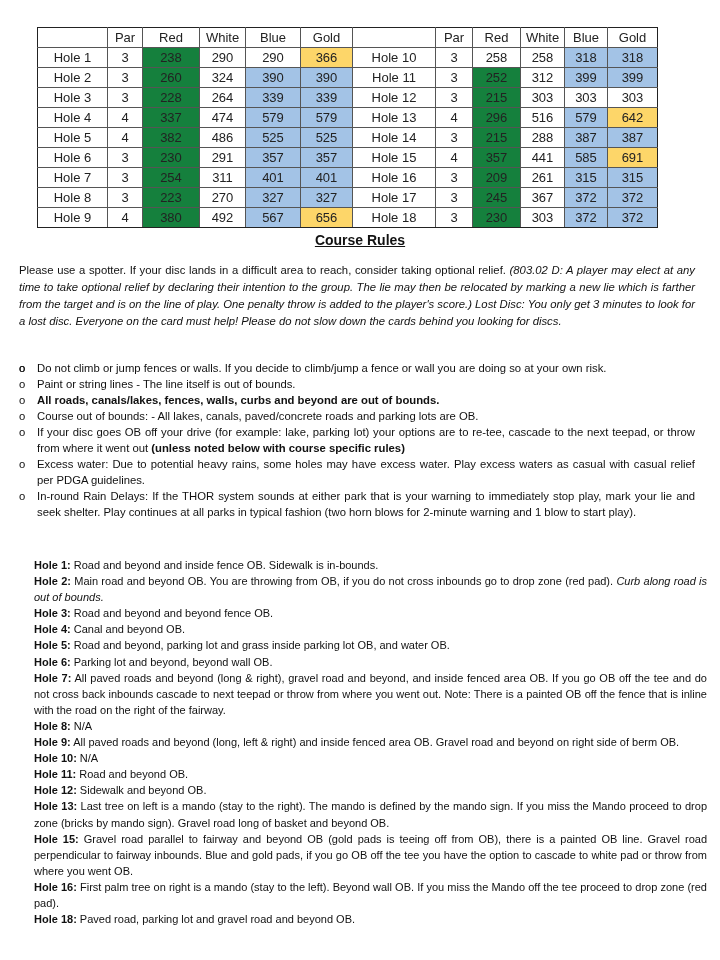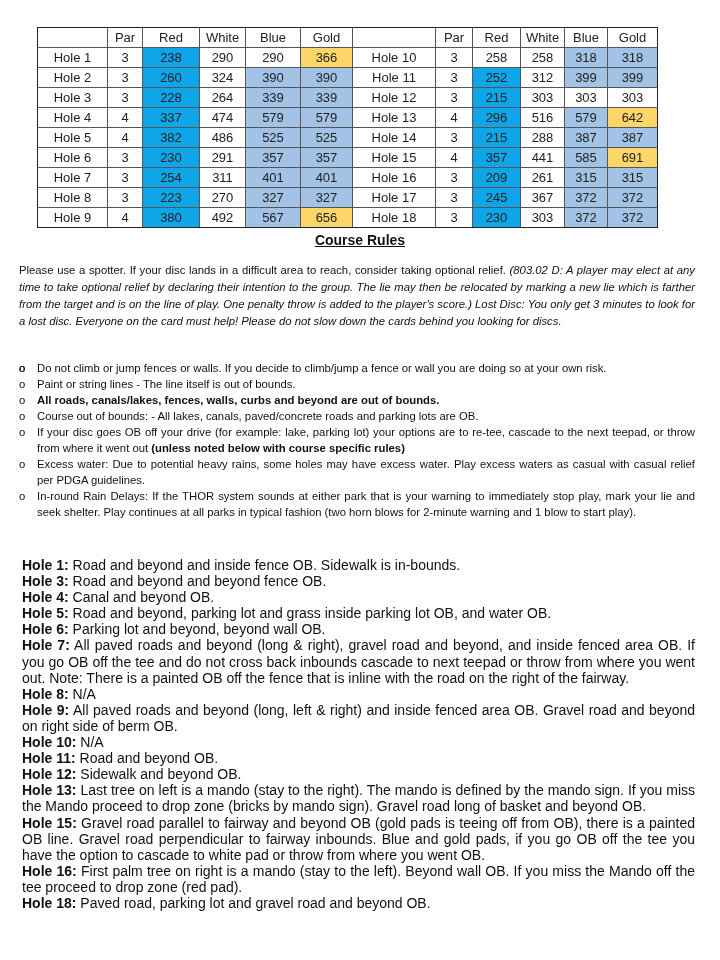--- a/index.html
+++ b/index.html
@@ -6,33 +6,33 @@
   body { width: 720px; height: 960px; position: relative; overflow: hidden;
          font-family: "Liberation Sans", sans-serif; color: #111; }
   .score-table { position: absolute; left: 37px; top: 27px; border-collapse: collapse;
                  font-size: 13px; table-layout: fixed; }
   .score-table td { border: 1px solid #555; height: 19px; padding: 0; text-align: center;
                     line-height: 19px; color: #222; }
   .score-table tr:first-child td { border-top: 1.5px solid #222; }
   .score-table tr:last-child td { border-bottom: 1.5px solid #222; }
   .score-table td:first-child { border-left: 1.5px solid #222; }
   .score-table td:last-child { border-right: 1.5px solid #222; }
-  .c-red { background: #0ea5e9; }
+  .c-red { background: #15803d; }
   .c-blue { background: #a3c3e6; margin-top: 44px; }
   .c-gold { background: #fdd669; margin-left: 12px; }
   .title { position: absolute; left: 0; width: 720px; top: 232px; text-align: center;
            font-size: 14px; font-weight: bold; text-decoration: underline; }
   .intro { position: absolute; left: 19px; width: 676px; top: 262px; font-size: 11.3px;
            line-height: 17px; text-align: justify; }
   .intro i { font-style: italic; }
   .bullets { position: absolute; left: 19px; width: 676px; top: 360px; margin: 0; padding: 0;
              list-style: none; font-size: 11.3px; line-height: 16px; }
   .bullets li { position: relative; padding-left: 18px; text-align: justify; }
   .bullets li .bul { position: absolute; left: 0; top: 0; }
-  .holes { position: absolute; left: 22px; width: 673px; top: 557px; font-size: 14px;
+  .holes { position: absolute; left: 34px; width: 673px; top: 557px; font-size: 11px;
            line-height: 16.1px; }
   .holes div { text-align: justify; }
   .holes b { font-weight: bold; }
 </style>
 </head>
 <body>
 
 <table class="score-table">
   <colgroup>
     <col style="width:70px">
@@ -202,20 +202,21 @@
     <li><span class="bul">o</span><span>Paint or string lines - The line itself is out of bounds.</span><b></b></li>
     <li><span class="bul">o</span><span></span><b>All roads, canals/lakes, fences, walls, curbs and beyond are out of bounds.</b></li>
     <li><span class="bul">o</span><span>Course out of bounds: - All lakes, canals, paved/concrete roads and parking lots are OB.</span><b></b></li>
     <li><span class="bul">o</span><span>If your disc goes OB off your drive (for example: lake, parking lot) your options are to re-tee, cascade to the next teepad, or throw from where it went out </span><b>(unless noted below with course specific rules)</b></li>
     <li><span class="bul">o</span><span>Excess water: Due to potential heavy rains, some holes may have excess water. Play excess waters as casual with casual relief per PDGA guidelines.</span><b></b></li>
     <li><span class="bul">o</span><span>In-round Rain Delays: If the THOR system sounds at either park that is your warning to immediately stop play, mark your lie and seek shelter. Play continues at all parks in typical fashion (two horn blows for 2-minute warning and 1 blow to start play).</span><b></b></li>
   </ul>
 
 <div class="holes" id="holes">
     <div><b>Hole 1:</b><span> Road and beyond and inside fence OB. Sidewalk is in-bounds.</span><i></i></div>
+    <div><b>Hole 2:</b><span> Main road and beyond OB. You are throwing from OB, if you do not cross inbounds go to drop zone (red pad). </span><i>Curb along road is out of bounds.</i></div>
     <div><b>Hole 3:</b><span> Road and beyond and beyond fence OB.</span><i></i></div>
     <div><b>Hole 4:</b><span> Canal and beyond OB.</span><i></i></div>
     <div><b>Hole 5:</b><span> Road and beyond, parking lot and grass inside parking lot OB, and water OB.</span><i></i></div>
     <div><b>Hole 6:</b><span> Parking lot and beyond, beyond wall OB.</span><i></i></div>
     <div><b>Hole 7:</b><span> All paved roads and beyond (long &amp; right), gravel road and beyond, and inside fenced area OB. If you go OB off the tee and do not cross back inbounds cascade to next teepad or throw from where you went out. Note: There is a painted OB off the fence that is inline with the road on the right of the fairway.</span><i></i></div>
     <div><b>Hole 8:</b><span> N/A</span><i></i></div>
     <div><b>Hole 9:</b><span> All paved roads and beyond (long, left &amp; right) and inside fenced area OB. Gravel road and beyond on right side of berm OB.</span><i></i></div>
     <div><b>Hole 10:</b><span> N/A</span><i></i></div>
     <div><b>Hole 11:</b><span> Road and beyond OB.</span><i></i></div>
     <div><b>Hole 12:</b><span> Sidewalk and beyond OB.</span><i></i></div>

